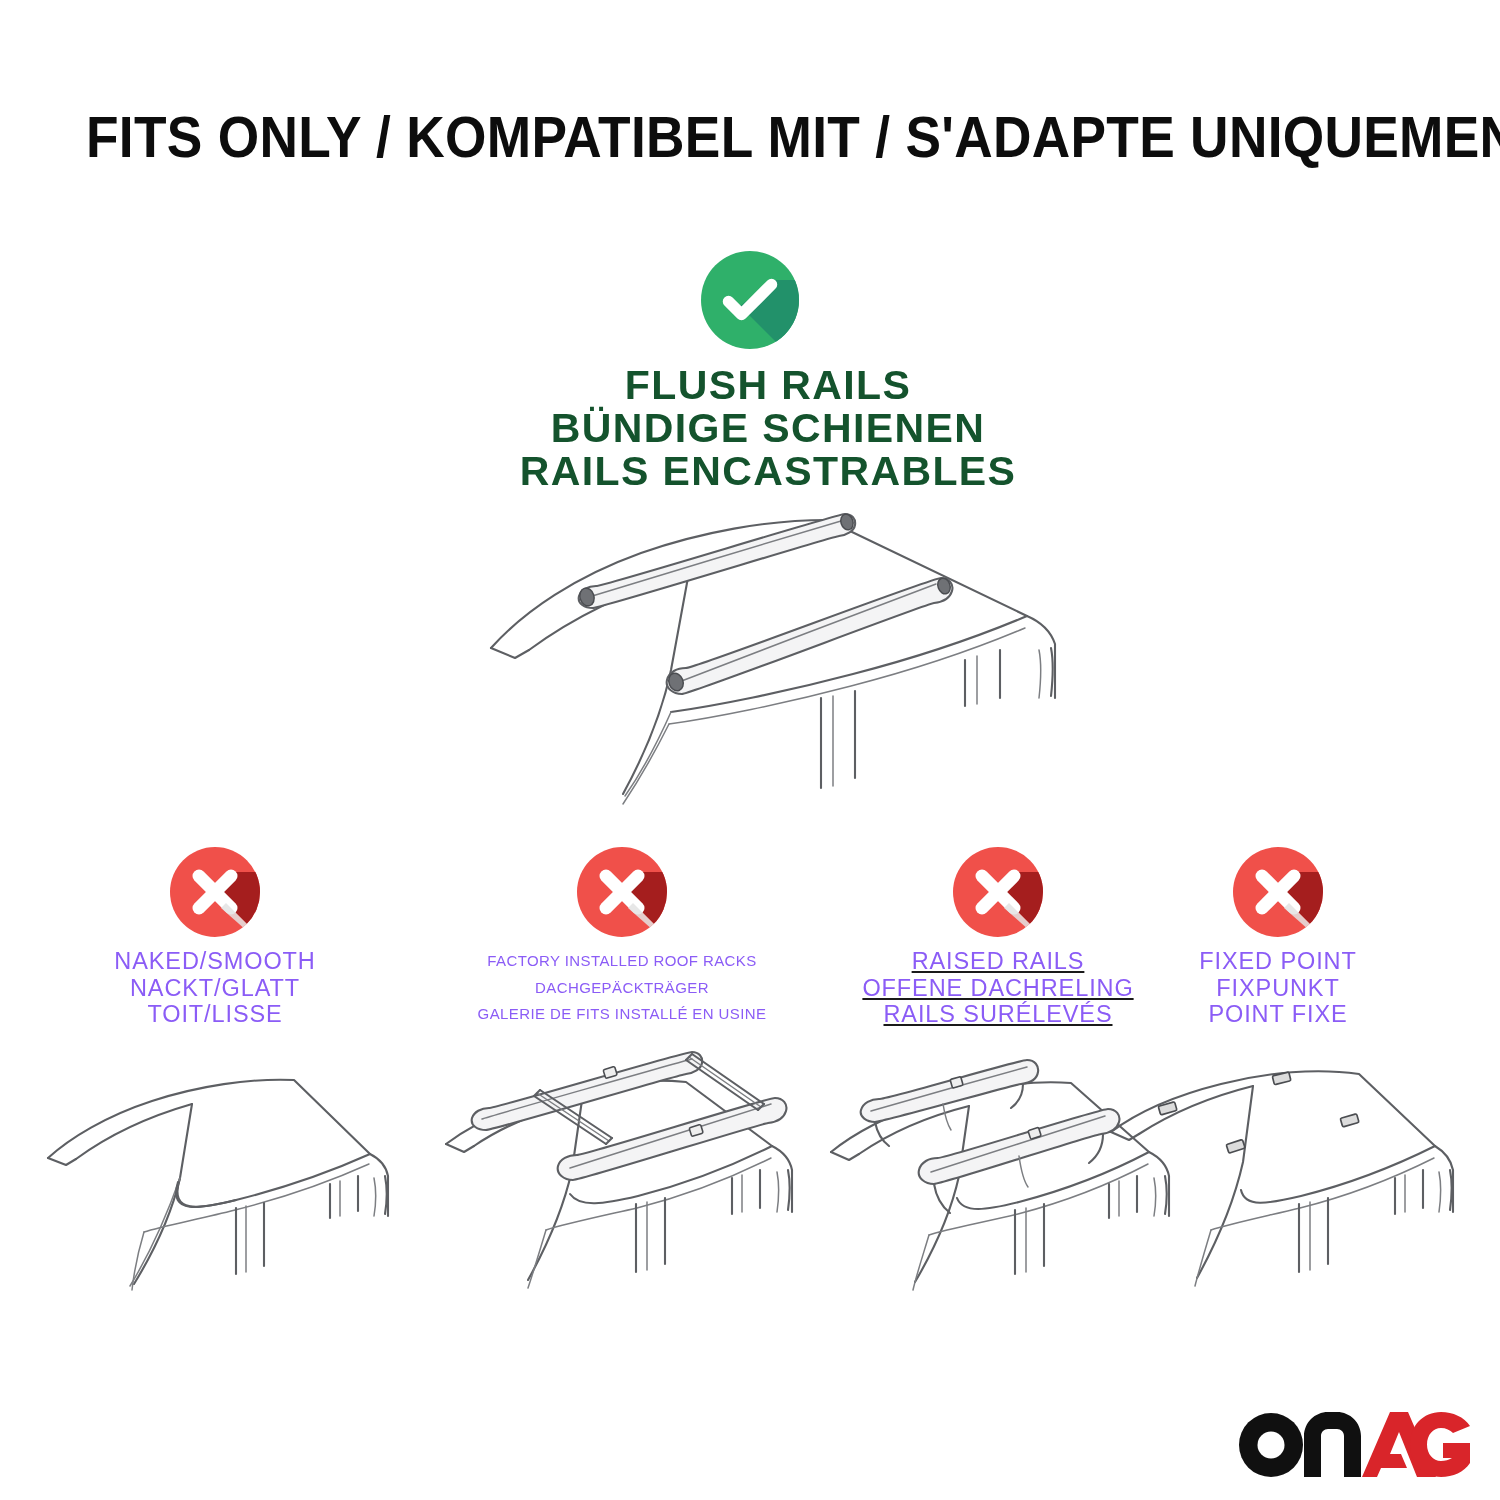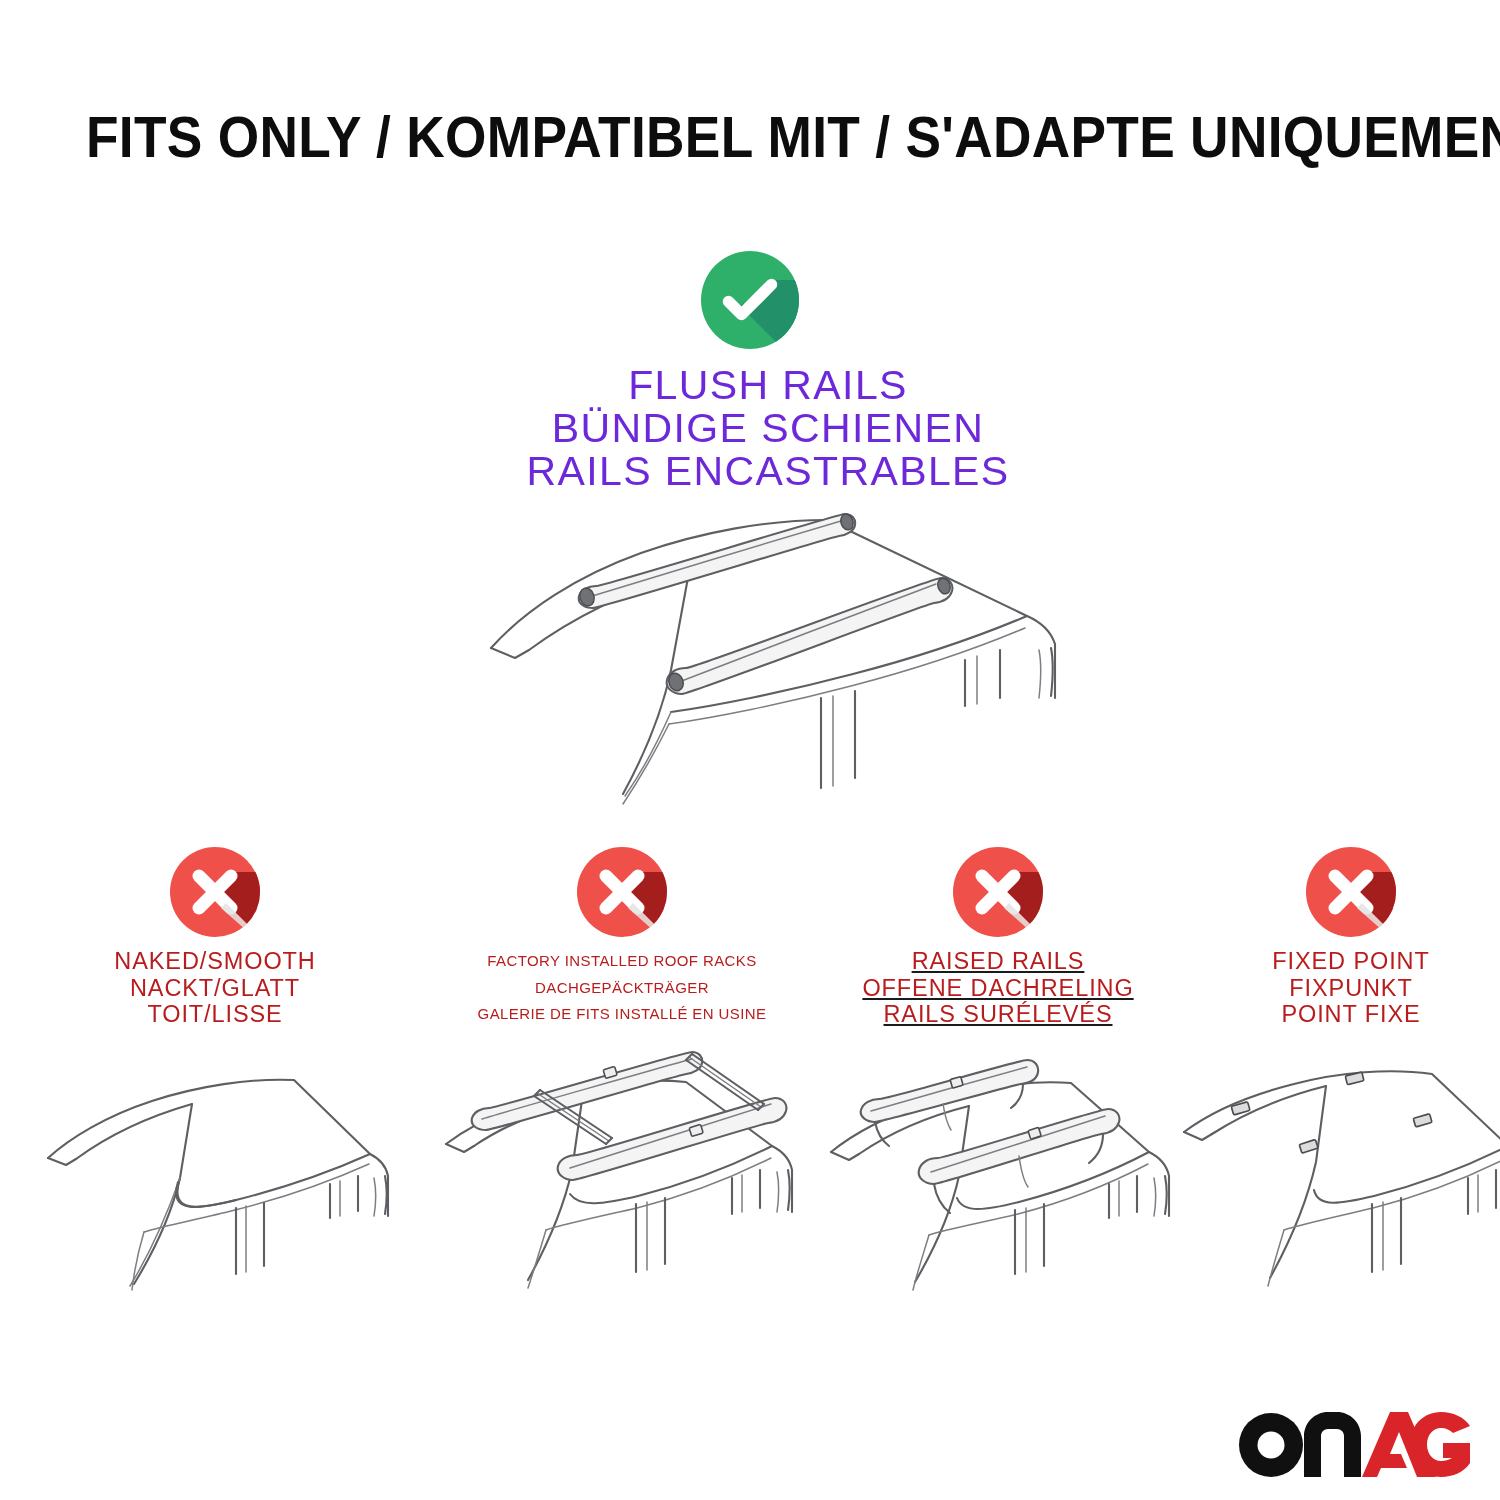--- a/index.html
+++ b/index.html
@@ -47,25 +47,25 @@
     text-align: center;
   }
   .badge-green-wrap {
     width: 100px;
     height: 100px;
     margin: 0 auto 14px auto;
     position: relative;
   }
   .hero-heading {
     font-family: "Liberation Sans", sans-serif;
-    font-weight: normal;
+    font-weight: bold;
     font-size: 41px;
     line-height: 43px;
     letter-spacing: 1.4px;
-    color: #6d28d9;
+    color: #14532d;
     margin-left: 36px;
   }
   .hero-heading div { white-space: nowrap; }
 
   .hero-art {
     position: absolute;
     left: 455px;
     top: 498px;
     width: 610px;
     height: 310px;
@@ -80,36 +80,36 @@
     height: 470px;
   }
   .col {
     position: absolute;
     top: 0;
     text-align: center;
   }
   .col-0 { left: 30px;   width: 370px; }
   .col-1 { left: 396px;  width: 452px; }
   .col-2 { left: 830px;  width: 336px; text-decoration: underline; }
-  .col-3 { left: 1201px; width: 300px; }
+  .col-3 { left: 1128px; width: 300px; }
 
   .badge-red-wrap {
     width: 92px;
     height: 92px;
     margin: 8px auto 0 auto;
     position: relative;
   }
   .col-caption {
     margin-top: 10px;
     font-family: "Liberation Sans", sans-serif;
     font-weight: normal;
     font-size: 23.5px;
     line-height: 26.5px;
     letter-spacing: 0.9px;
-    color: #b91c1c;
+    color: #8b5cf6;
   }
   .col-caption div { white-space: nowrap; }
   .col-1 .col-caption { font-size: 15px; letter-spacing: 0.4px; }
 
   .col-art {
     position: absolute;
     left: 50%;
     transform: translateX(-50%);
     top: 228px;
     width: 350px;

